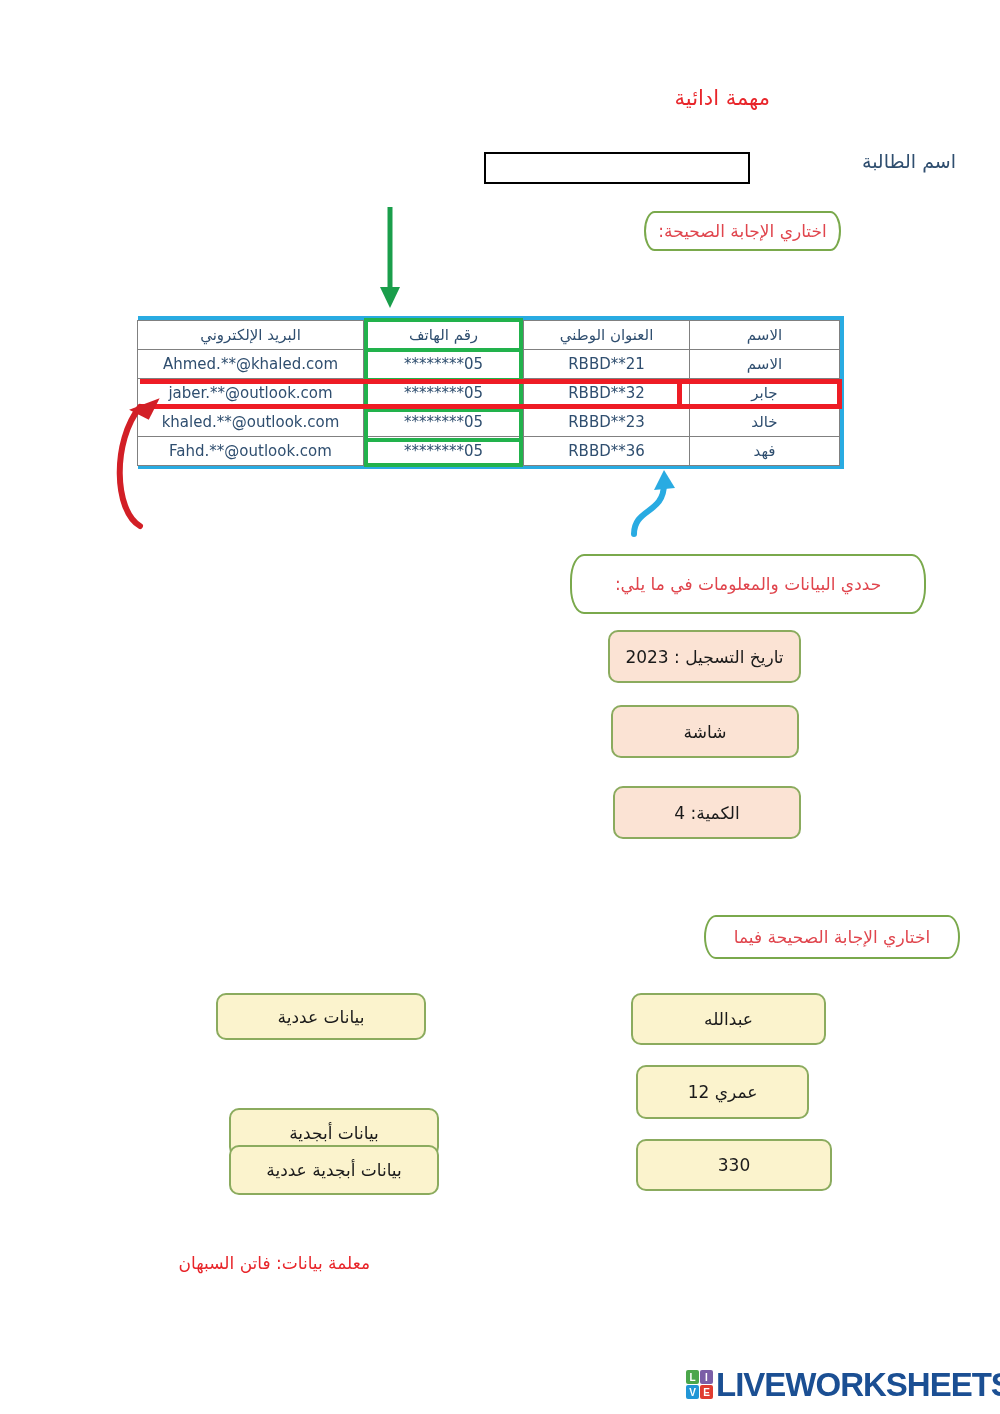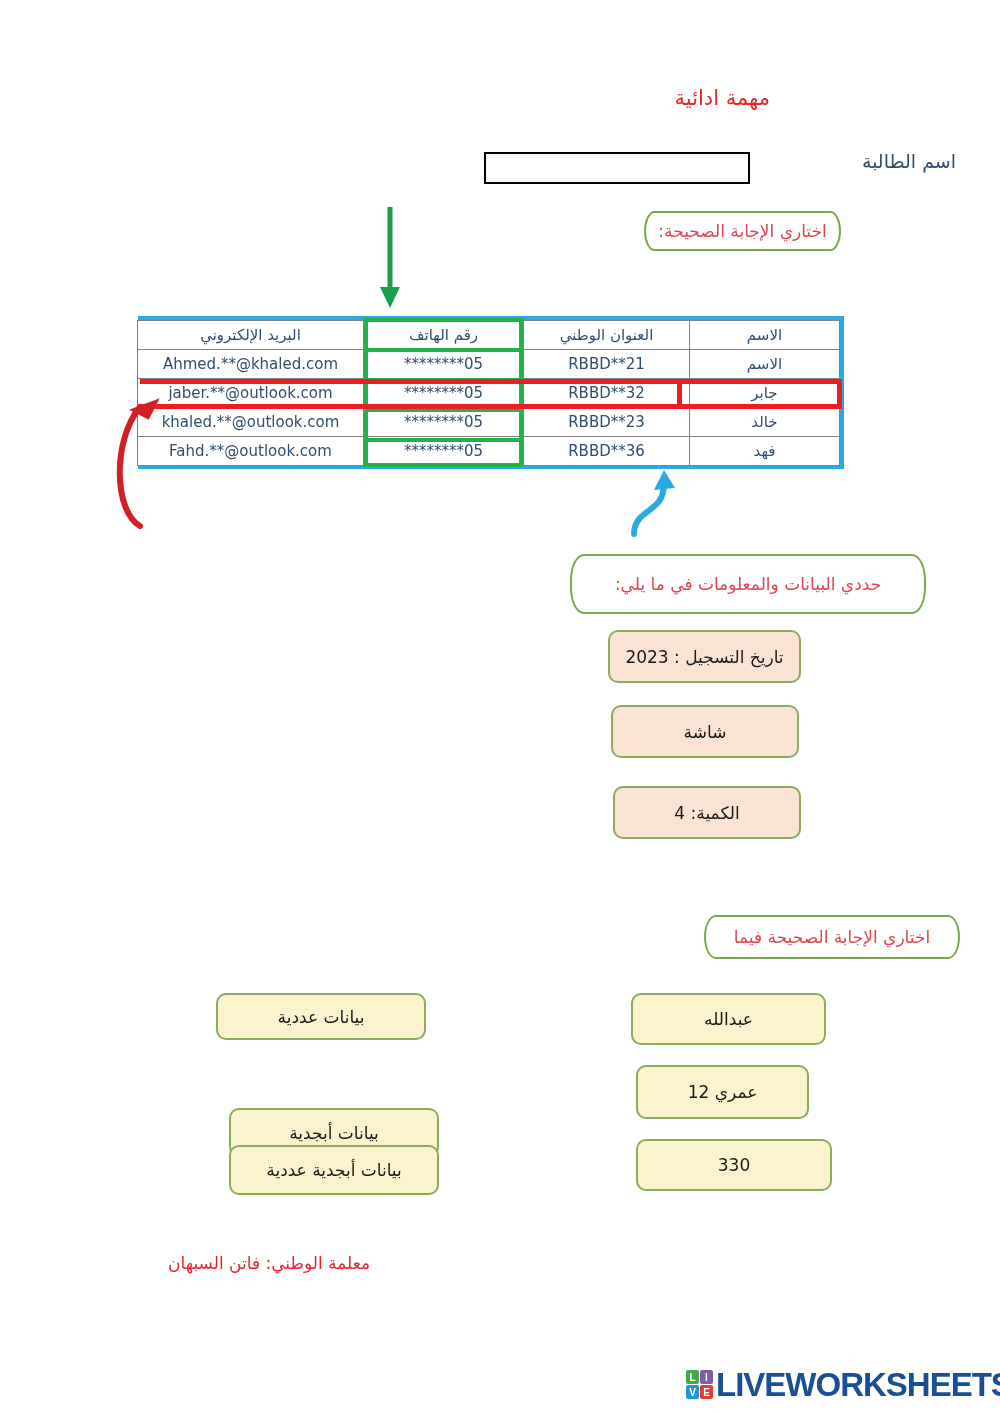--- a/index.html
+++ b/index.html
@@ -326,21 +326,21 @@
 <div class="abs chip chip-yellow" id="chip-numeric">
   <span>بيانات عددية</span>
 </div>
 <div class="abs chip chip-yellow" id="chip-alphabetic">
   <span>بيانات أبجدية</span>
 </div>
 <div class="abs chip chip-yellow" id="chip-alphanumeric">
   <span>بيانات أبجدية عددية</span>
 </div>
 
-<div class="abs" id="teacher-line">معلمة الوطني: فاتن السبهان</div>
+<div class="abs" id="teacher-line">معلمة بيانات: فاتن السبهان</div>
 
 <div class="abs" id="lw-logo">
   <div id="lw-logo-mark">
     <span id="lw-l" style="background: rgb(74, 166, 74);">L</span>
     <span id="lw-i" style="background: rgb(123, 94, 167);">I</span>
     <span id="lw-v" style="background: rgb(33, 150, 214);">V</span>
     <span id="lw-e" style="background: rgb(224, 60, 49);">E</span>
   </div>
   <div id="lw-logo-text" style="color: rgb(27, 79, 147);">LIVEWORKSHEETS</div>
 </div>

